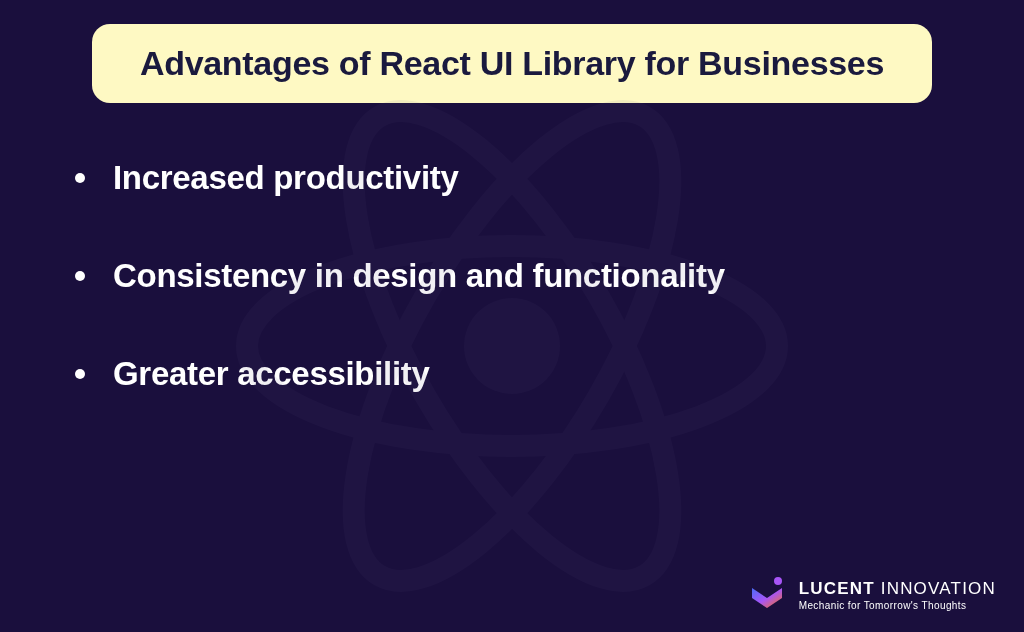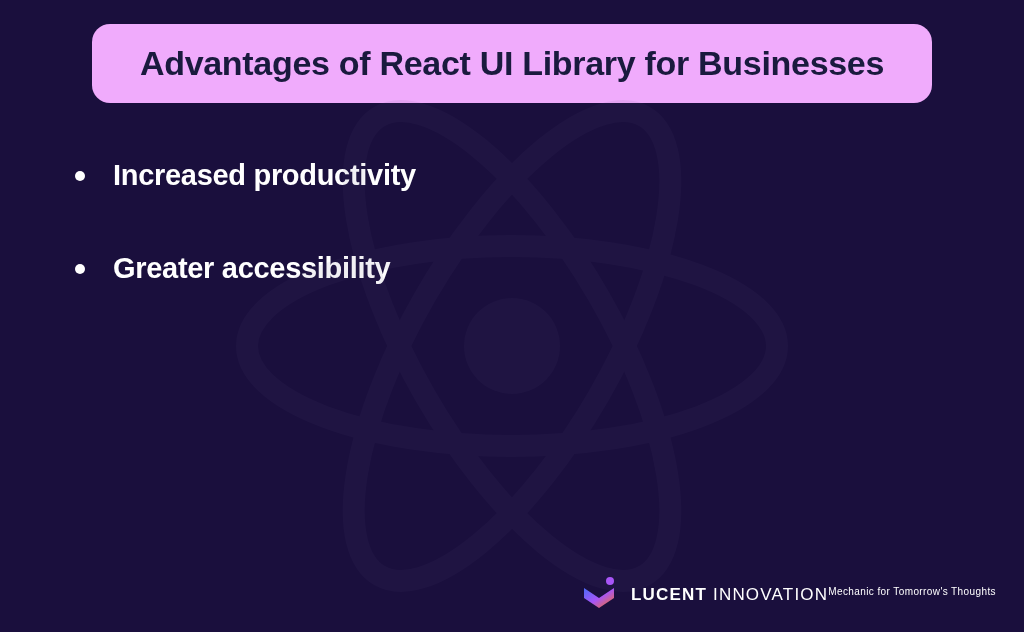--- a/index.html
+++ b/index.html
@@ -16,41 +16,41 @@
       font-family: -apple-system, BlinkMacSystemFont, "Segoe UI", Helvetica, Arial, sans-serif;
     }
     .react-logo {
       position: absolute;
       top: 55%;
       left: 50%;
       transform: translate(-50%, -50%);
       opacity: 0.08;
     }
     .title-box {
-      background-color: #f0abfc;
+      background-color: #fef9c3;
       border-radius: 18px;
       padding: 20px 48px;
       margin: 24px auto 0;
       width: fit-content;
     }
     .title-box h1 {
       color: #1a1a3e;
       font-size: 34px;
       font-weight: 700;
       letter-spacing: -0.3px;
     }
     .content {
       padding: 56px 75px 0 75px;
     }
     ul {
       list-style: none;
     }
     li {
       color: #ffffff;
-      font-size: 29px;
+      font-size: 33px;
       font-weight: 700;
       margin-bottom: 60px;
       display: flex;
       align-items: center;
       letter-spacing: -0.3px;
     }
     li::before {
       content: "";
       display: inline-block;
       width: 10px;
@@ -67,21 +67,21 @@
       display: flex;
       align-items: center;
       gap: 11px;
     }
     .logo-mark {
       width: 42px;
       height: 42px;
     }
     .logo-text {
       display: flex;
-      flex-direction: row;
+      flex-direction: column;
     }
     .company-name {
       color: #ffffff;
       font-size: 17px;
       font-weight: 700;
       letter-spacing: 1.2px;
     }
     .company-name .thin {
       font-weight: 300;
     }
@@ -107,20 +107,21 @@
   </svg>
 </div>
 
 <div class="title-box">
   <h1>Advantages of React UI Library for Businesses</h1>
 </div>
 
 <div class="content">
   <ul>
     <li>Increased productivity</li>
+    <li>Consistency in design and functionality</li>
     <li>Greater accessibility</li>
   </ul>
 </div>
 
 <div class="footer-logo">
   <div class="logo-mark">
     <svg width="42" height="42" viewBox="0 0 42 42">
       <defs>
         <linearGradient id="grad1" x1="0%" y1="0%" x2="100%" y2="100%">
           <stop offset="0%" style="stop-color:#4a6cf7"></stop>

